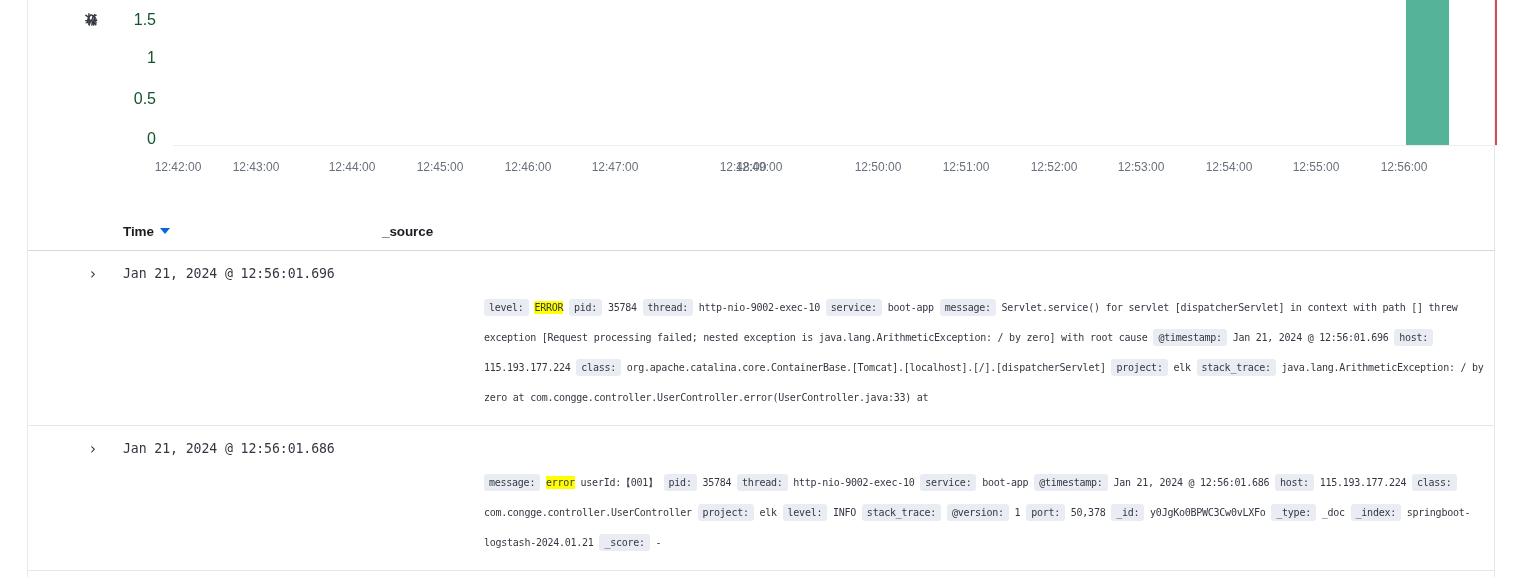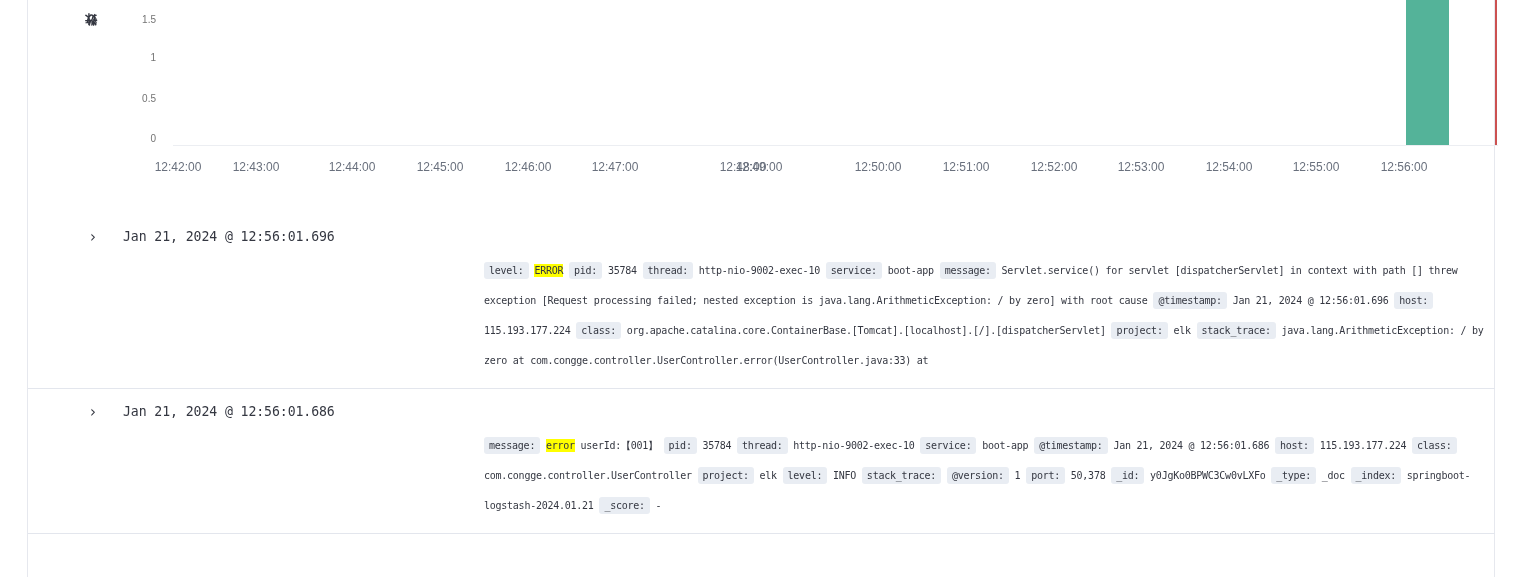--- a/index.html
+++ b/index.html
@@ -71,22 +71,22 @@
   .y-ticks {
     position: absolute;
     left: 88px;
     top: 0;
     width: 40px;
     height: 146px;
   }
   .y-tick {
     position: absolute;
     right: 0;
-    font-size: 10px;
-    color: #737373;
+    font-size: 16px;
+    color: #14532d;
     line-height: 12px;
     text-align: center;
     white-space: nowrap;
     font-family: "Liberation Sans", sans-serif;
   }
   .plot-area {
     position: absolute;
     left: 145px;
     top: 0;
     width: 1325px;
@@ -278,20 +278,28 @@
         <div class="x-tick" style="left:1026px;">12:52:00</div>
         <div class="x-tick" style="left:1113px;">12:53:00</div>
         <div class="x-tick" style="left:1201px;">12:54:00</div>
         <div class="x-tick" style="left:1288px;">12:55:00</div>
         <div class="x-tick" style="left:1376px;">12:56:00</div>
       </div>
 
     </div>
 
     <div class="table">
+      <div class="thead">
+        <div class="th th-time">
+          <span>Time</span><span class="sort-caret"></span>
+        </div>
+        <div class="th th-source">
+          <span>_source</span>
+        </div>
+      </div>
 
       <div id="rows-container">
           <div class="row">
             <div class="cell-toggle">
               <span class="chevron">›</span>
             </div>
             <div class="cell-time">Jan 21, 2024 @ 12:56:01.696</div>
             <div class="cell-source"><span class="fk">level:</span> <span class="hl">ERROR</span> <span class="fk">pid:</span> <span class="fv">35784</span> <span class="fk">thread:</span> <span class="fv">http-nio-9002-exec-10</span> <span class="fk">service:</span> <span class="fv">boot-app</span> <span class="fk">message:</span> <span class="fv">Servlet.service() for servlet [dispatcherServlet] in context with path [] threw exception [Request processing failed; nested exception is java.lang.ArithmeticException: / by zero] with root cause</span> <span class="fk">@timestamp:</span> <span class="fv">Jan 21, 2024 @ 12:56:01.696</span> <span class="fk">host:</span> <span class="fv">115.193.177.224</span> <span class="fk">class:</span> <span class="fv">org.apache.catalina.core.ContainerBase.[Tomcat].[localhost].[/].[dispatcherServlet]</span> <span class="fk">project:</span> <span class="fv">elk</span> <span class="fk">stack_trace:</span> <span class="fv">java.lang.ArithmeticException: / by zero at com.congge.controller.UserController.error(UserController.java:33) at</span></div>
           </div>
           <div class="row last">

